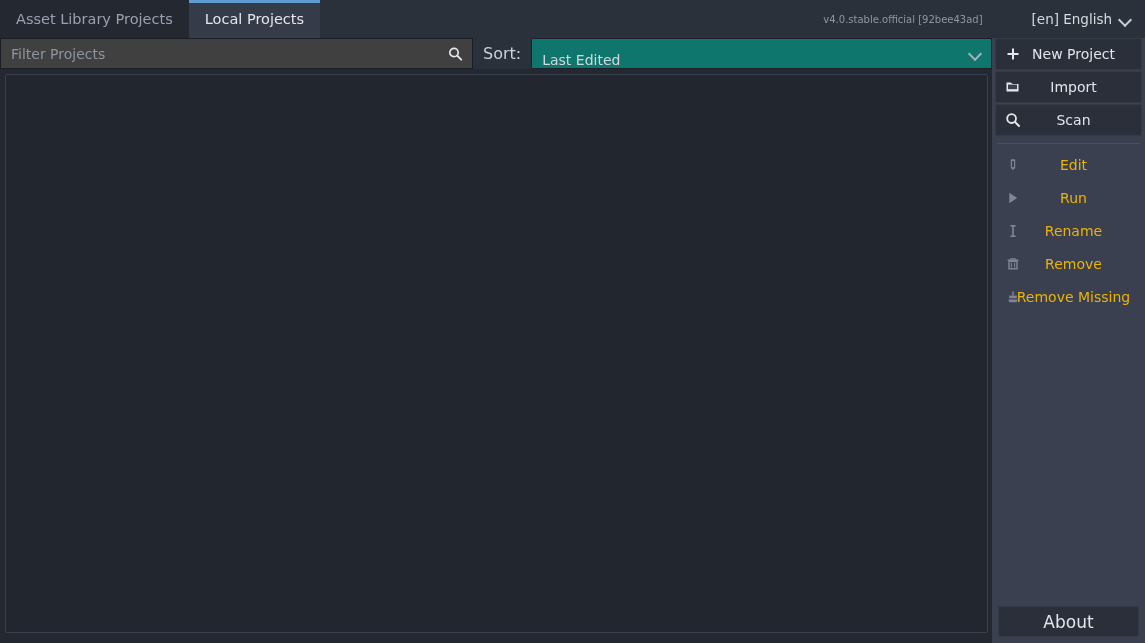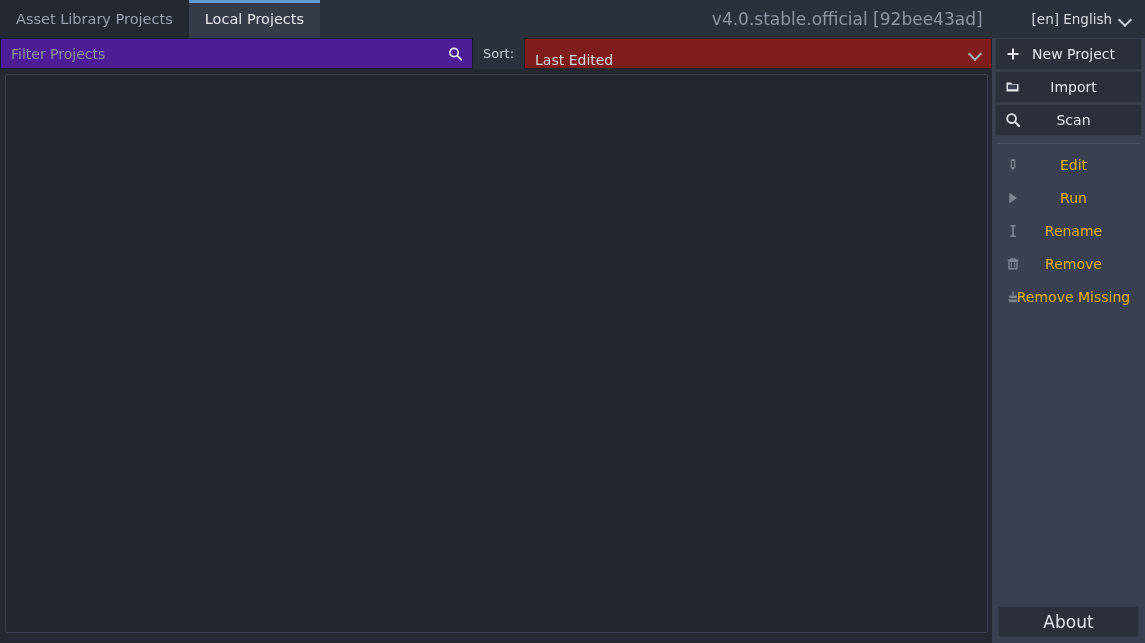--- a/index.html
+++ b/index.html
@@ -50,21 +50,21 @@
     background: #2b313b;
     align-self: stretch;
   }
   .tabbar-right {
     display: flex; align-items: center;
     background: #2b313b;
     padding-right: 10px;
     gap: 14px;
   }
   .version-label {
-    font-size: 17px;
+    font-size: 10px;
     color: #8f96a3;
     white-space: nowrap;
   }
   .lang-select {
     display: flex; align-items: center; gap: 7px;
     font-size: 13.5px;
     color: #d6d9de;
     cursor: pointer;
     padding: 3px 4px;
     white-space: nowrap;
@@ -98,49 +98,49 @@
   .filterrow {
     height: 31px;
     display: flex;
     align-items: stretch;
     flex: 0 0 auto;
     background: #232831;
   }
   .filter-field {
     position: relative;
     flex: 0 0 473px;
-    background: #4c1d95;
+    background: #404040;
     border: 1px solid #191d24;
     display: flex; align-items: center;
     padding: 0 30px 0 10px;
     cursor: text;
   }
   .filter-field .ph {
     font-size: 14px;
     color: #8d949f;
     user-select: none;
   }
   .icon-search {
     position: absolute;
     right: 9px; top: 50%;
     transform: translateY(-50%);
     width: 15px; height: 15px;
   }
   .sort-label {
     display: flex; align-items: center;
     padding: 0 10px;
-    font-size: 13px;
+    font-size: 16px;
     color: #ccd1d8;
     background: #2b313b;
     user-select: none;
   }
   .sort-select {
     position: relative;
     flex: 1 1 auto;
-    background: #7f1d1d;
+    background: #0f766e;
     border: 1px solid #1d222a;
     display: flex; align-items: center;
     padding: 12px 28px 0 10px;
     font-size: 14px;
     color: #d3d7dd;
     cursor: pointer;
     user-select: none;
   }
   .sort-select .chev2 {
     position: absolute;

